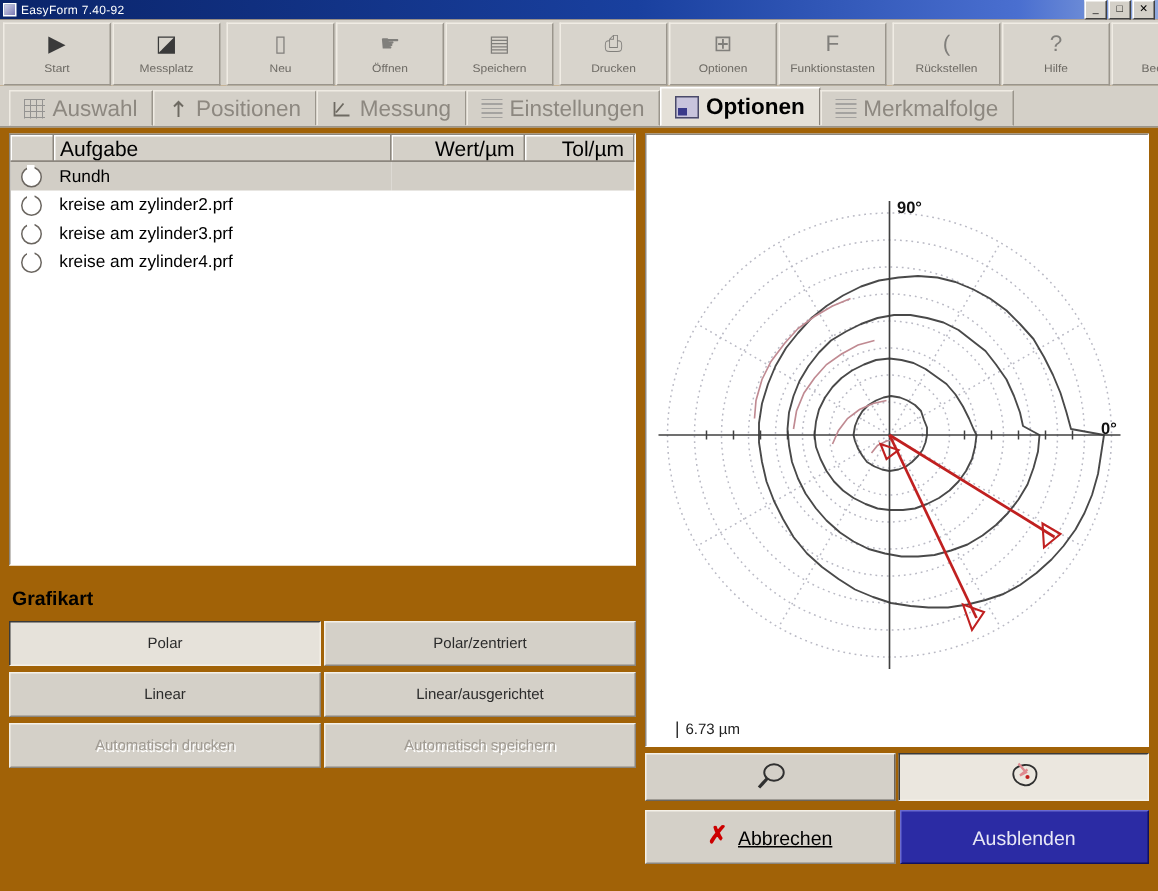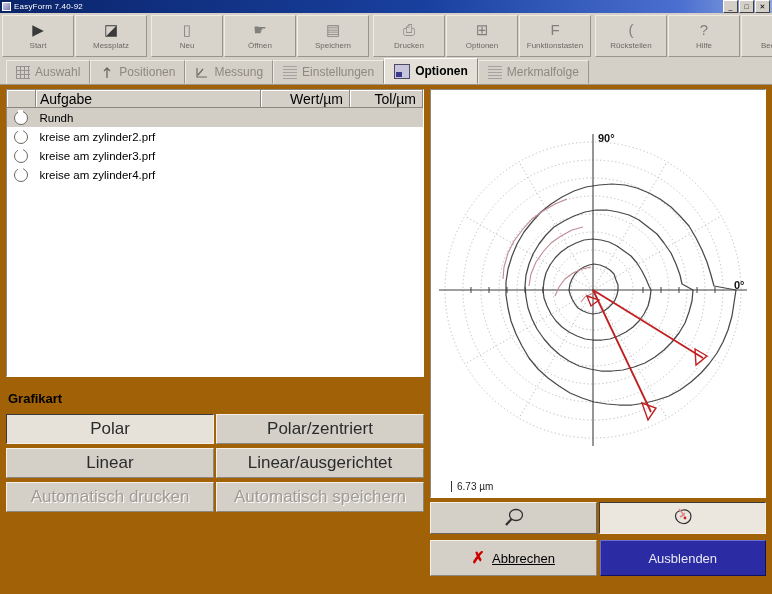--- a/index.html
+++ b/index.html
@@ -38,21 +38,21 @@
     font-size:15px;line-height:1;color:#3a3a3a;}
   .tbtn .lbl{font-size:8px;color:#6d6a64;margin-top:2px;white-space:nowrap;
     transform:scaleY(.92);}
   .tbtn.dim .ico{opacity:.55;}
 
   
   .tabstrip{height:28px;background:#d4d0c8;display:flex;align-items:flex-end;
     padding-left:6px;box-sizing:border-box;border-bottom:1px solid #9a958c;}
   .tab{height:24px;display:flex;align-items:center;gap:5px;padding:8px 9px;
     background:#d4d0c8;border:1px solid;border-color:#efebe3 #9a958c #d4d0c8 #efebe3;
-    color:#8d8880;font-size:12px;white-space:nowrap;box-sizing:border-box;}
+    color:#8d8880;font-size:15px;white-space:nowrap;box-sizing:border-box;}
   .tab.active{background:#e4e0d8;color:#000;font-weight:bold;
     border-color:#fff #8b867e #e4e0d8 #fff;height:26px;}
   .tab .ticon{width:14px;height:13px;display:inline-block;position:relative;flex:0 0 auto;}
 
   
   .ic-grid{background:
      repeating-linear-gradient(to right,#7a7a7a 0 1px,transparent 1px 4px),
      repeating-linear-gradient(to bottom,#7a7a7a 0 1px,transparent 1px 4px);
      opacity:.7;}
   .ic-img{background:#c8c4dc;border:1px solid #4a4a6a;}
@@ -82,21 +82,21 @@
   tr.row.sel td{background:#d2cec6;}
   .rmark{display:inline-block;width:12px;height:12px;border:1px solid #6b6660;
      border-radius:50%;position:relative;background:#fff;vertical-align:middle;}
   .rmark::after{content:"";position:absolute;left:3px;top:-2px;width:5px;height:3px;
      background:#fff;}
 
   
   .gk-title{font-size:13px;font-weight:bold;margin:14px 0 8px 2px;}
   .gk-grid{display:grid;grid-template-columns:1fr 1fr;gap:4px 2px;}
   .gbtn{height:30px;display:flex;align-items:center;justify-content:center;
-    font-size:17px;background:#d4d0c8;color:#2b2b2b;box-sizing:border-box;
+    font-size:10px;background:#d4d0c8;color:#2b2b2b;box-sizing:border-box;
     border:1px solid;border-color:#f4f0e8 #8b867e #8b867e #f4f0e8;}
   .gbtn.pressed{background:#e6e2da;border-color:#3a3a3a #f4f0e8 #f4f0e8 #3a3a3a;}
   .gbtn.disabled{color:#a09b93;text-shadow:1px 1px 0 #fff;}
 
   
   .graphbox{flex:1 1 auto;background:#fff;border:1px solid;
     border-color:#8b867e #fff #fff #8b867e;box-sizing:border-box;position:relative;
     overflow:hidden;}
   .graphbox svg{position:absolute;left:0;top:0;}
   .scalelbl{position:absolute;left:20px;bottom:5px;font-size:10px;color:#222;

